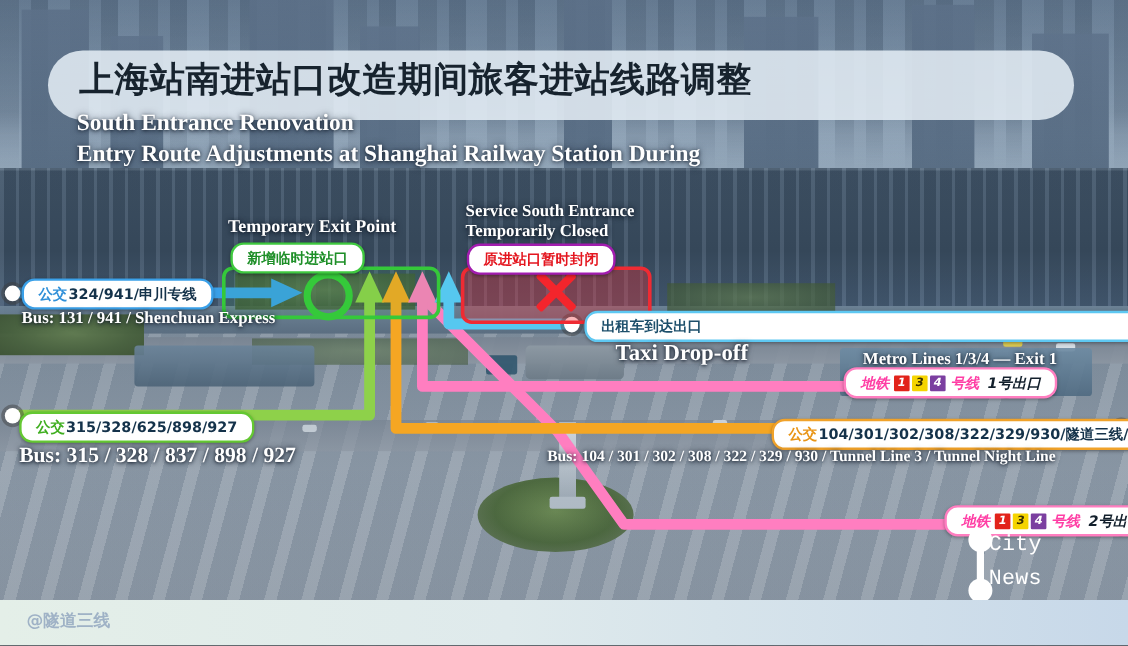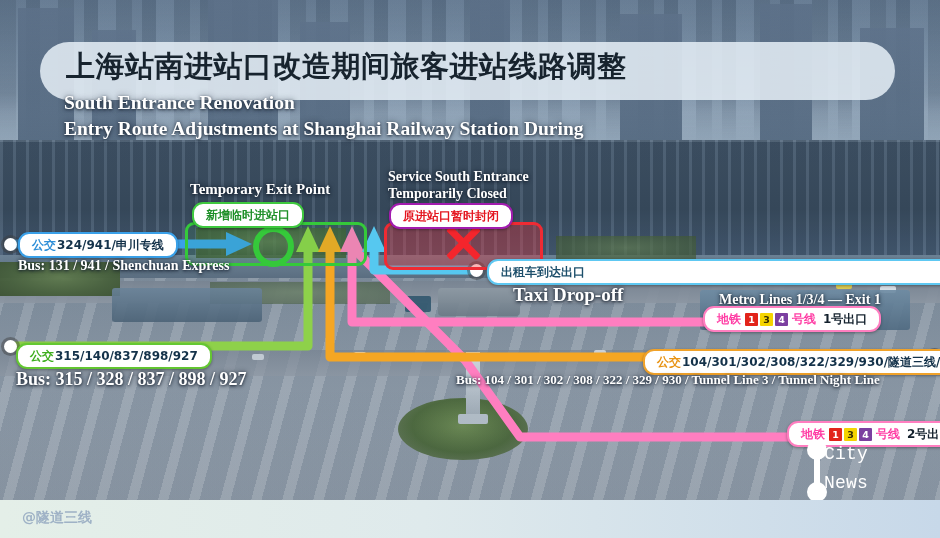--- a/index.html
+++ b/index.html
@@ -78,21 +78,21 @@
   .pill.blue .num{color:#14324a;}
   .pill.green{border:2px solid #64c832;}
   .pill.green .pre{color:#3fae1f;}
   .pill.green .num{color:#14324a;}
   .pill.greenbox{border:2px solid #3fc93f;color:#1e8f28;}
   .pill.red{border:2px solid #a21caf;color:#e4161f;}
   .pill.orange{border:2px solid #f0a22a;}
   .pill.orange .pre{color:#e89415;}
   .pill.orange .num{color:#14324a;}
   .pill.sky{border:2px solid #5ec8f2;color:#1d4f6b;}
-  .pill.pink{border:2px solid #ff7ec0;}
+  .pill.pink{border:2px solid #ff7ec0;font-style:italic;}
   .pill.pink .mtr{color:#ff3ea5;margin-right:3px;}
   .pill.pink .exit{color:#13202c;margin-left:4px;}
   .ln{display:inline-block;width:13px;height:13px;line-height:13px;text-align:center;
     font-size:9.5px;font-weight:bold;color:#fff;margin:0 1px;border-radius:1px;}
   .ln1{background:#e2231a;} .ln3{background:#f5d400;color:#3a3000;} .ln4{background:#7b3fa0;}
   svg.routes{position:absolute;left:0;top:0;width:940px;height:538px;overflow:visible;}
 
   .zone-green{position:absolute;left:185px;top:222px;width:176px;height:38px;
     border:3px solid #35c93a;border-radius:9px;background:rgba(60,200,70,.10);}
   .zone-ring{position:absolute;left:253px;top:226px;width:29px;height:29px;border-radius:50%;
@@ -235,21 +235,21 @@
   <div class="cap" style="left:513px;top:284px;font-size:19px;">Taxi Drop-off</div>
 
   <div class="pill blue" style="left:18px;top:232px;">
     <span class="pre">公交</span>
     <span class="num">324/941/申川专线</span>
   </div>
   <div class="cap" style="left:18px;top:258px;font-size:14px;">Bus: 131 / 941 / Shenchuan Express</div>
 
   <div class="pill green" style="left:16px;top:343px;">
     <span class="pre">公交</span>
-    <span class="num">315/140/837/898/927</span>
+    <span class="num">315/328/625/898/927</span>
   </div>
   <div class="cap" style="left:16px;top:369px;font-size:18px;">Bus: 315 / 328 / 837 / 898 / 927</div>
 
   <div class="pill orange" style="left:643px;top:349px;">
     <span class="pre">公交</span>
     <span class="num">104/301/302/308/322/329/930/隧道三线/隧道夜宵线</span>
   </div>
   <div class="cap" style="left:456px;top:372px;font-size:13px;">Bus: 104 / 301 / 302 / 308 / 322 / 329 / 930 / Tunnel Line 3 / Tunnel Night Line</div>
 
   <div class="cap" style="left:679px;top:292px;font-size:14px;margin-left:40px;">Metro Lines 1/3/4 — Exit 1</div>

